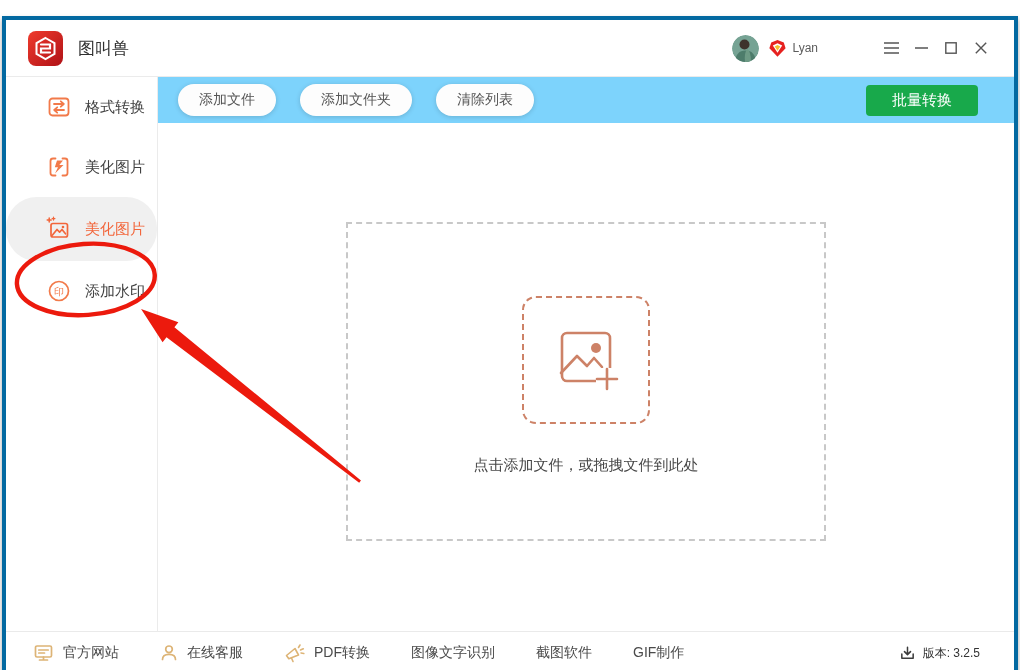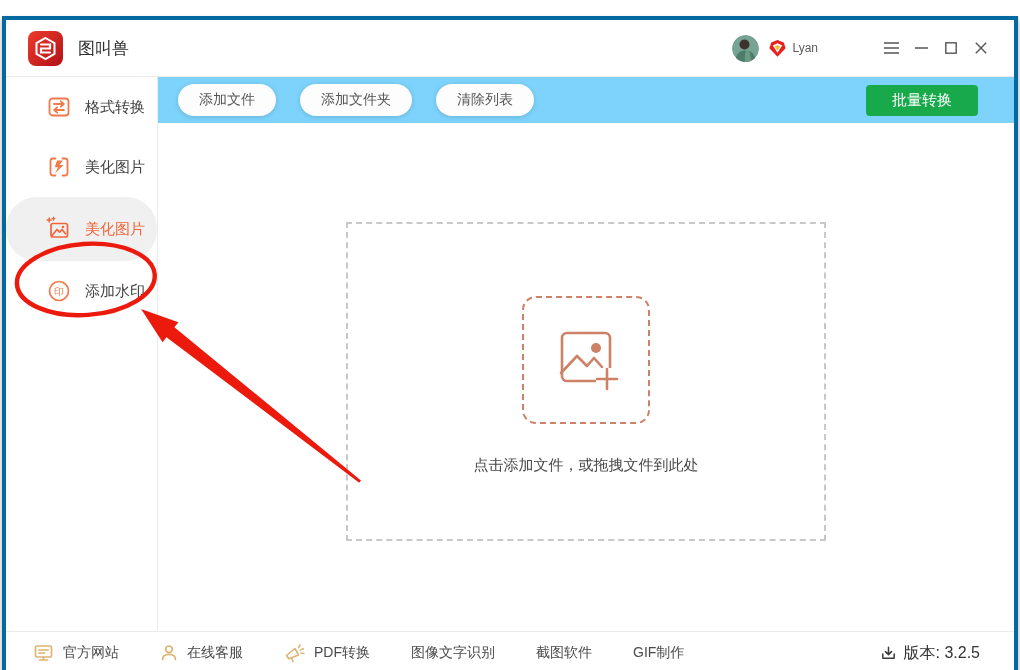--- a/index.html
+++ b/index.html
@@ -71,21 +71,21 @@
   }
   .drop-hint { text-align:center; font-size:15px; color:#474747; }
   
   .footer {
     height:43px; flex:0 0 43px; border-top:1px solid #eaeaea; background:#fff;
     display:flex; align-items:center; padding:0 34px 0 28px; gap:41px;
   }
   .foot-link { display:flex; align-items:center; gap:9px; cursor:pointer; }
   .foot-link .lbl { font-size:14px; color:#4a4a4a; }
   .version { margin-left:auto; display:flex; align-items:center; gap:7px; cursor:pointer; }
-  .version .lbl { font-size:16px; color:#333; }
+  .version .lbl { font-size:12px; color:#333; }
   
   .annotation { position:absolute; left:0; top:0; width:100%; height:100%;
     pointer-events:none; z-index:30; }
 </style>
 </head>
 <body>
 
 <div class="window">
 
   <div class="titlebar">

